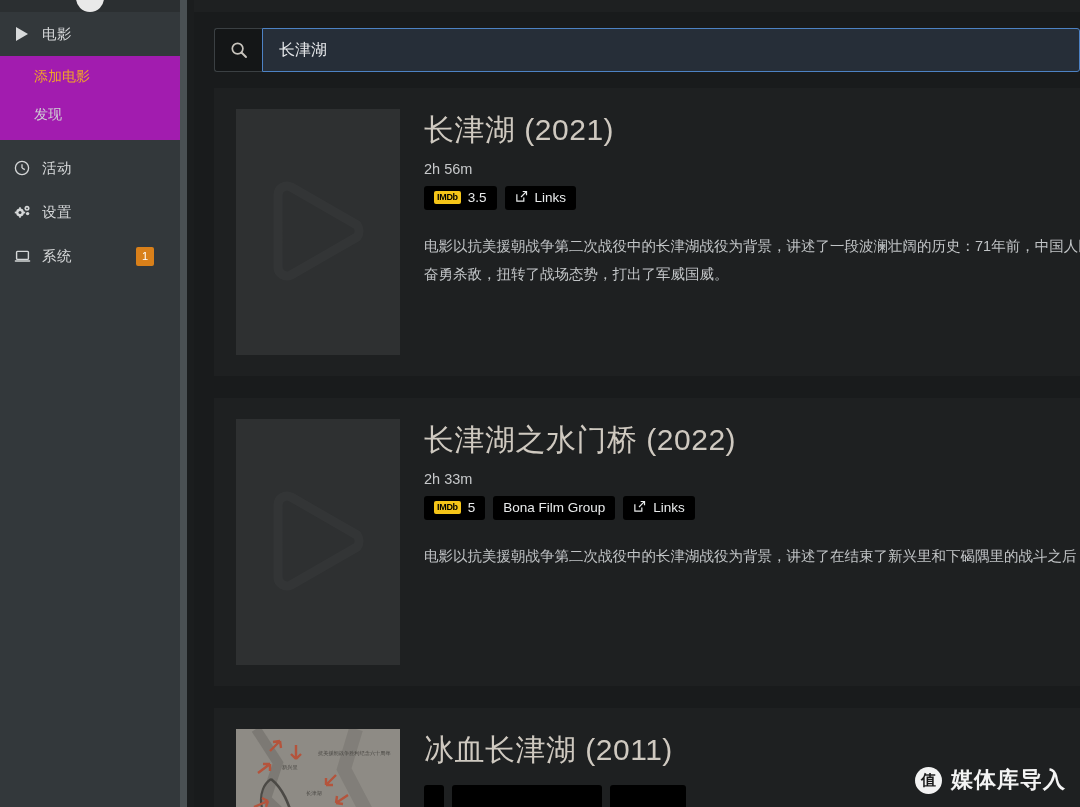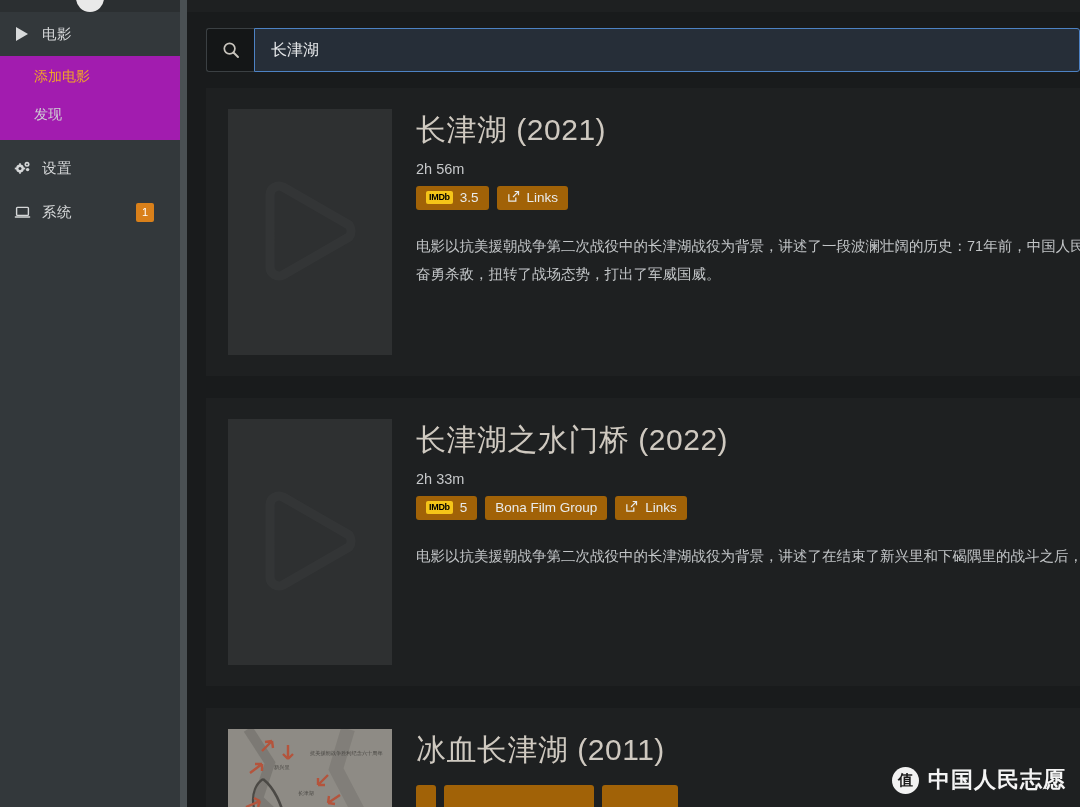--- a/index.html
+++ b/index.html
@@ -66,21 +66,21 @@
     background:#4a5053;
     z-index:5;
   }
 
   
   .main {
     flex:1 1 auto; height:807px;
     background:#191b1c;
     position:relative;
     overflow:hidden;
-    margin-left:6px;
+    margin-left:14px;
   }
   .topbar-edge { height:12px; background:#1e2021; }
   .searchbar-wrap {
     padding:16px 0 16px 20px;
     background:#191b1c;
     display:flex;
   }
   .search-group { display:flex; width:1000px; height:44px; }
   .search-addon {
     width:48px; height:44px;
@@ -134,21 +134,21 @@
     color:#cfc9c0; letter-spacing:.5px;
     line-height:1.25;
     white-space:nowrap;
   }
   .runtime {
     margin-top:12px;
     font-size:14.5px; color:#c6c8ca;
   }
   .badges { margin-top:9px; display:flex; gap:8px; }
   .badge {
-    background:#a16207; color:#e9ebec;
+    background:#000000; color:#e9ebec;
     border-radius:3px;
     height:24px; padding:0 10px;
     display:flex; align-items:center; gap:7px;
     font-size:13.5px; white-space:nowrap;
   }
   .imdb-logo {
     background:#f5c518; color:#000;
     font-size:9px; font-weight:bold;
     border-radius:2px;
     padding:2px 3px; line-height:1;
@@ -209,20 +209,30 @@
         <span>添加电影</span>
       </div>
       <div class="sub-item">
         <span>发现</span>
       </div>
     </div>
 
     <div class="nav-rest">
 
 
+      <div class="nav-item">
+        <span class="ico">
+          <svg width="16" height="16" viewBox="0 0 16 16">
+            <circle cx="8" cy="8" r="6.6" fill="none" stroke="#d5d7d8" stroke-width="1.3"></circle>
+            <line x1="8" y1="8" x2="8" y2="4.3" stroke="#d5d7d8" stroke-width="1.3"></line>
+            <line x1="8" y1="8" x2="10.8" y2="9.6" stroke="#d5d7d8" stroke-width="1.3"></line>
+          </svg>
+        </span>
+        <span class="lbl">活动</span>
+      </div>
 
       <div class="nav-item">
         <span class="ico">
           <svg width="17" height="16" viewBox="0 0 17 16">
             <circle cx="6" cy="8.5" r="3.9" fill="#d5d7d8"></circle>
             <circle cx="6" cy="8.5" r="1.5" fill="#33383b"></circle>
             <rect x="5.1" y="3.3" width="1.8" height="2.2" fill="#d5d7d8"></rect>
             <rect x="5.1" y="11.5" width="1.8" height="2.2" fill="#d5d7d8"></rect>
             <rect x="0.8" y="7.6" width="2.2" height="1.8" fill="#d5d7d8"></rect>
             <rect x="9" y="7.6" width="2.2" height="1.8" fill="#d5d7d8"></rect>
@@ -376,16 +386,16 @@
             <span class="badge" style="width:76px"></span>
           </div>
         </div>
       </article>
 
     </div>
   </main>
 
   <div class="watermark">
     <div class="wm-circle">值</div>
-    <div class="wm-text">中国人民志愿</div>
+    <div class="wm-text">媒体库导入</div>
   </div>
 
 </div>
 
 </body></html>

